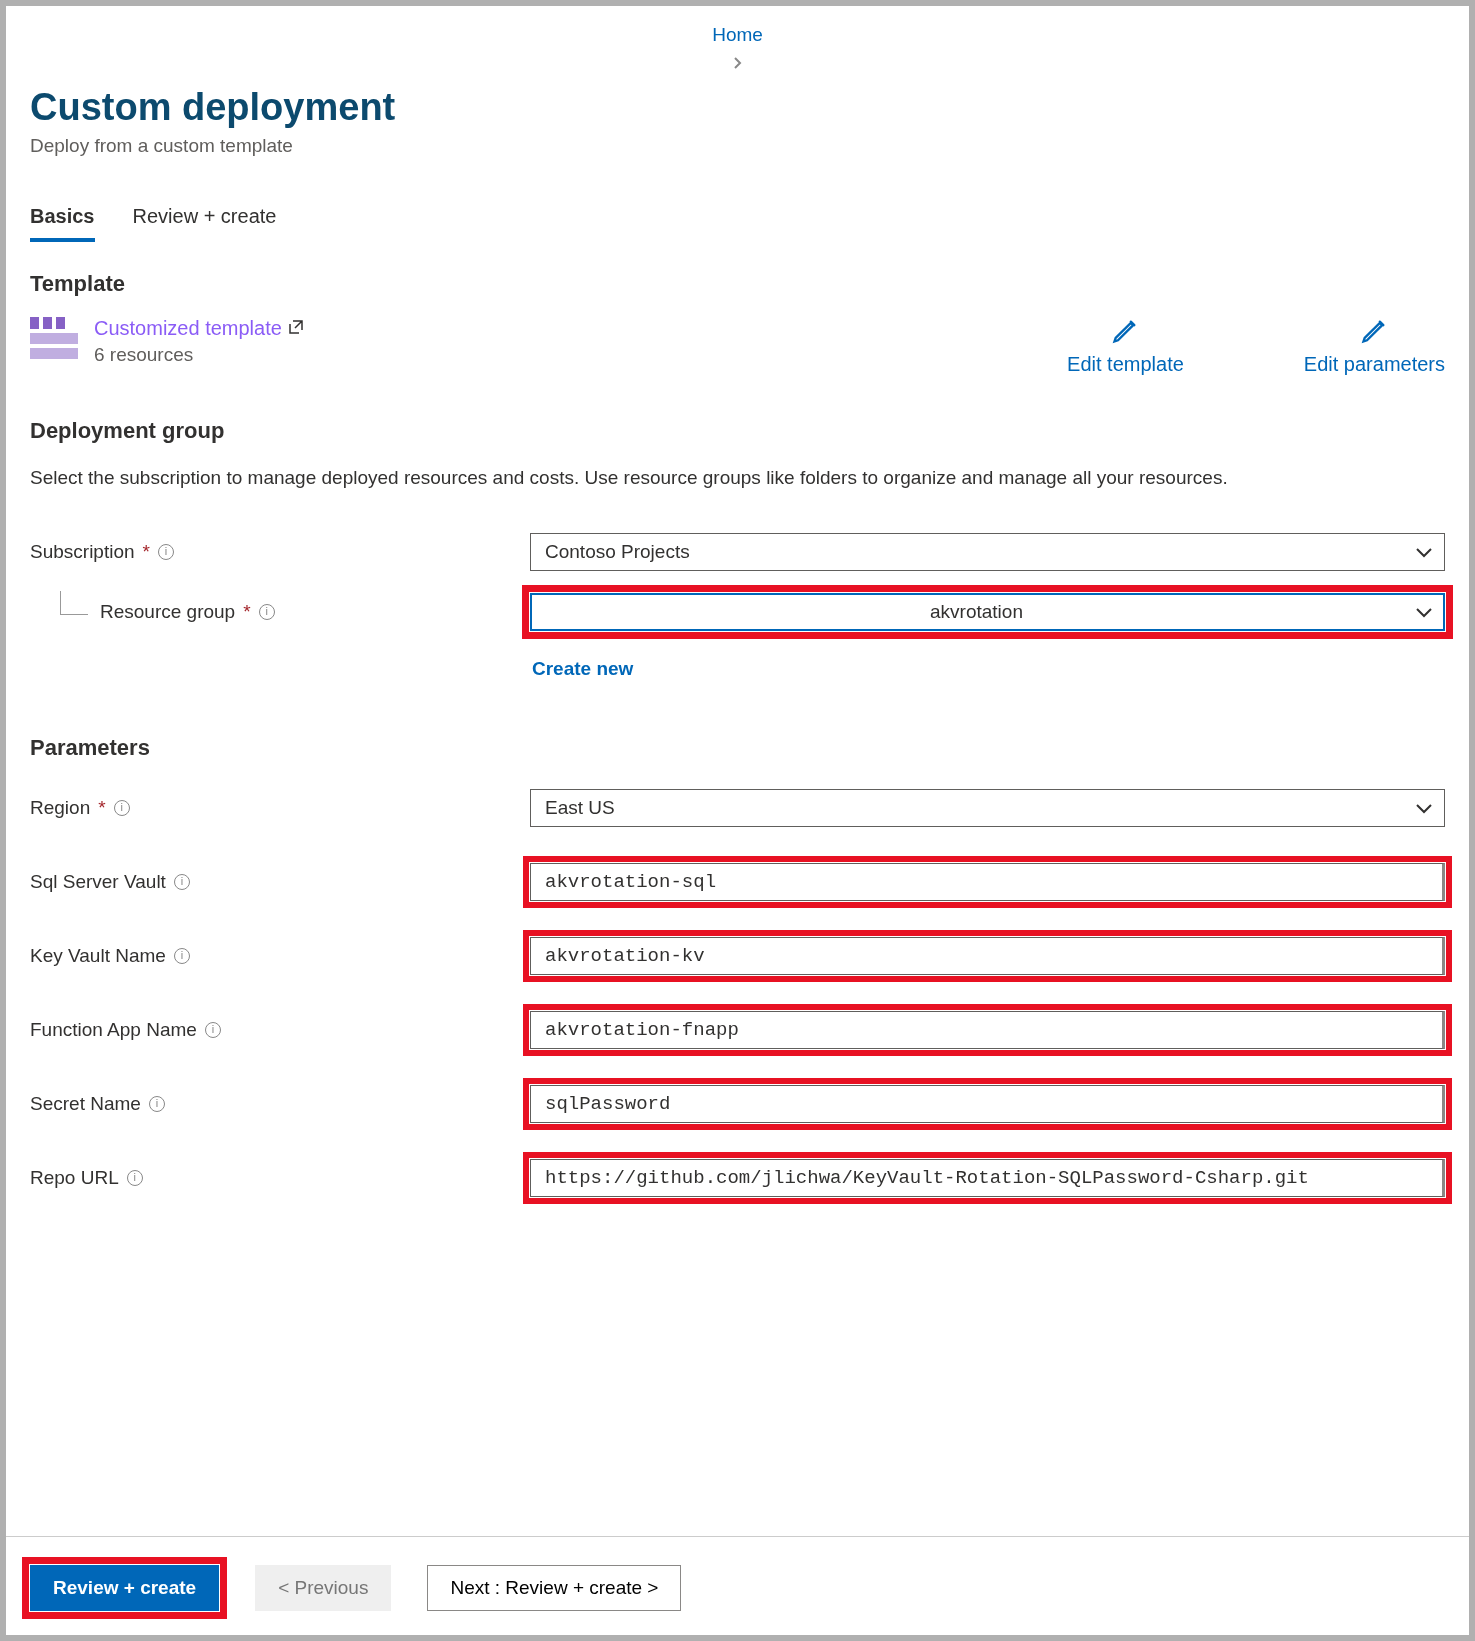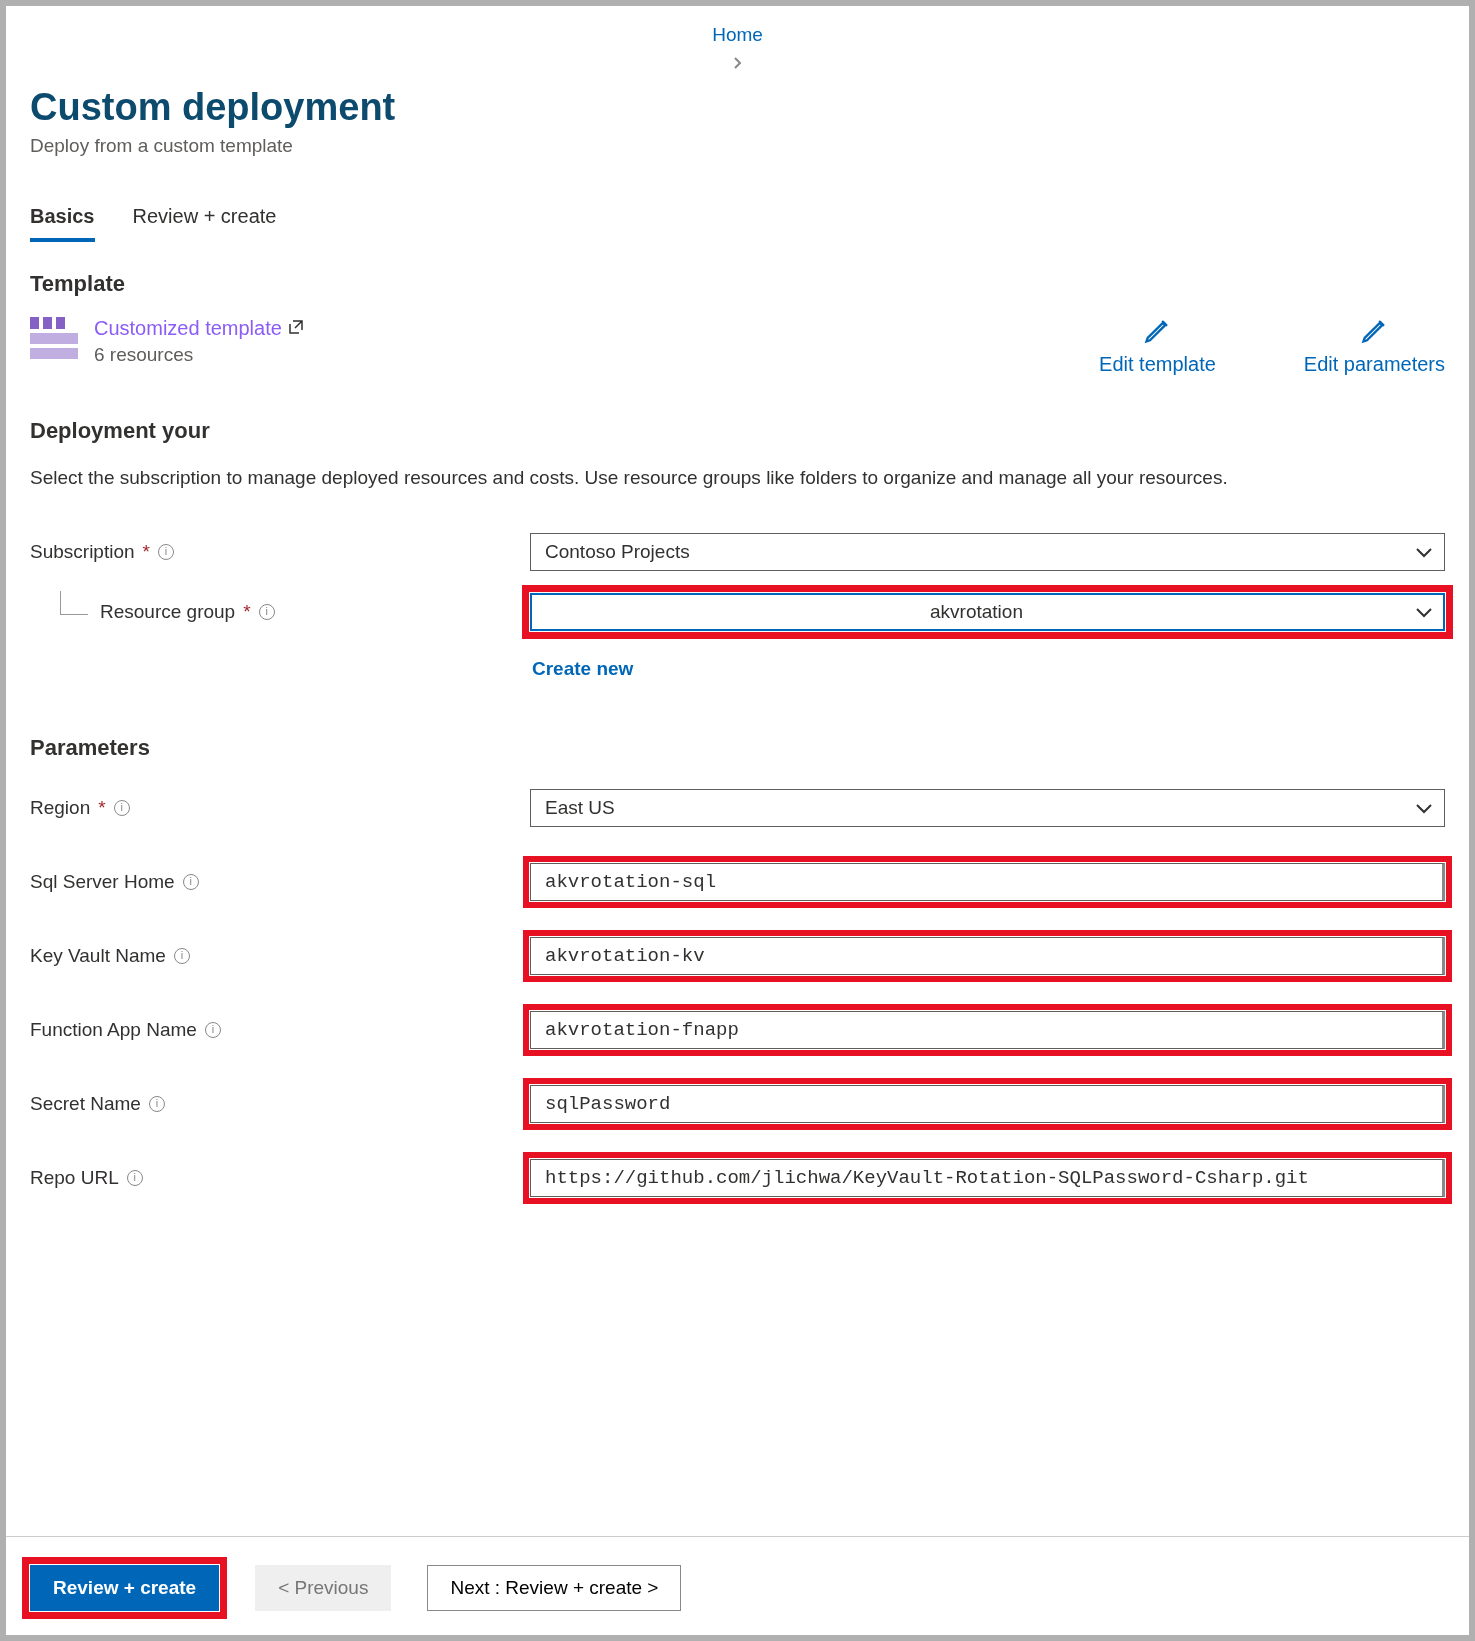--- a/index.html
+++ b/index.html
@@ -65,21 +65,21 @@
   }
   .template-left { display: flex; gap: 16px; align-items: flex-start; }
   .tile-icon { width: 48px; height: 42px; display:flex; flex-direction:column; gap:4px;}
   .tile-icon .r1 { display:flex; gap:4px; }
   .tile-icon .sq { width:12px; height:12px; background:#8661c5; }
   .tile-icon .sq.empty { background:transparent; }
   .tile-icon .bar { width:100%; height:12px; background:#c0aee0; }
   .template-link-block { display:flex; flex-direction:column; }
   .template-link { color:#8b5cf6; text-decoration:none; font-size:20px; display:flex; align-items:center; gap:6px;}
   .resources-count { color:#605e5c; font-size:19px; margin-top:4px;}
-  .action-links { display:flex; gap:88px; align-items:flex-end; }
+  .action-links { display:flex; gap:120px; align-items:flex-end; }
   .action-link { display:flex; flex-direction:column; align-items:center; gap:8px; color:#0067b8; text-decoration:none; font-size:20px; cursor:pointer;}
   .pen-icon { width:28px; height:28px; }
   .scope-desc { color:#323130; font-size:19px; line-height:1.5; margin-bottom:36px; max-width: 1320px;}
   .form-row { display:flex; align-items:center; margin-bottom: 4px; min-height: 46px; }
   .form-row.extra-gap { margin-bottom: 14px; }
   .form-label-col { width: 500px; display:flex; align-items:center; gap:8px; font-size:19px; }
   .form-label-col.indent { padding-left: 70px; position:relative; }
   .tree-line {
     position:absolute; left:30px; top:-10px; width:28px; height:24px;
     border-left:1px solid #999; border-bottom:1px solid #999;
@@ -181,21 +181,21 @@
       </a>
       <a class="action-link">
         <svg class="pen-icon" viewBox="0 0 24 24">
             <path d="M3 21l3-1 13-13-2-2L4 18l-1 3zM17 4l3 3" stroke="#0067b8" stroke-width="2" fill="none" stroke-linecap="round"></path>
           </svg>
         <span>Edit parameters</span>
       </a>
     </div>
   </div>
 
-  <h2 class="section">Deployment your</h2>
+  <h2 class="section">Deployment group</h2>
   <p class="scope-desc">Select the subscription to manage deployed resources and costs. Use resource groups like folders to organize and manage all your resources.</p>
 
   <div class="form-row extra-gap">
     <div class="form-label-col">
       <span>Subscription</span>
       <span class="req">*</span>
       <span class="info-icon">i</span>
     </div>
     <div class="form-field-col">
       <div class="select-box">
@@ -250,21 +250,21 @@
         <span class="chev-down">
           <svg width="18" height="12" viewBox="0 0 18 12">
               <path d="M2 3l7 7 7-7" stroke="#323130" stroke-width="2" fill="none"></path>
             </svg>
         </span>
       </div>
     </div>
 
     <div class="form-row">
       <div class="form-label-col">
-        <span>Sql Server Home</span>
+        <span>Sql Server Vault</span>
         <span class="info-icon">i</span>
       </div>
       <div class="form-field-col">
         <input class="text-box hl-red" type="text" value="akvrotation-sql" style="">
       </div>
     </div>
 
     <div class="form-row">
       <div class="form-label-col">
         <span>Key Vault Name</span>

